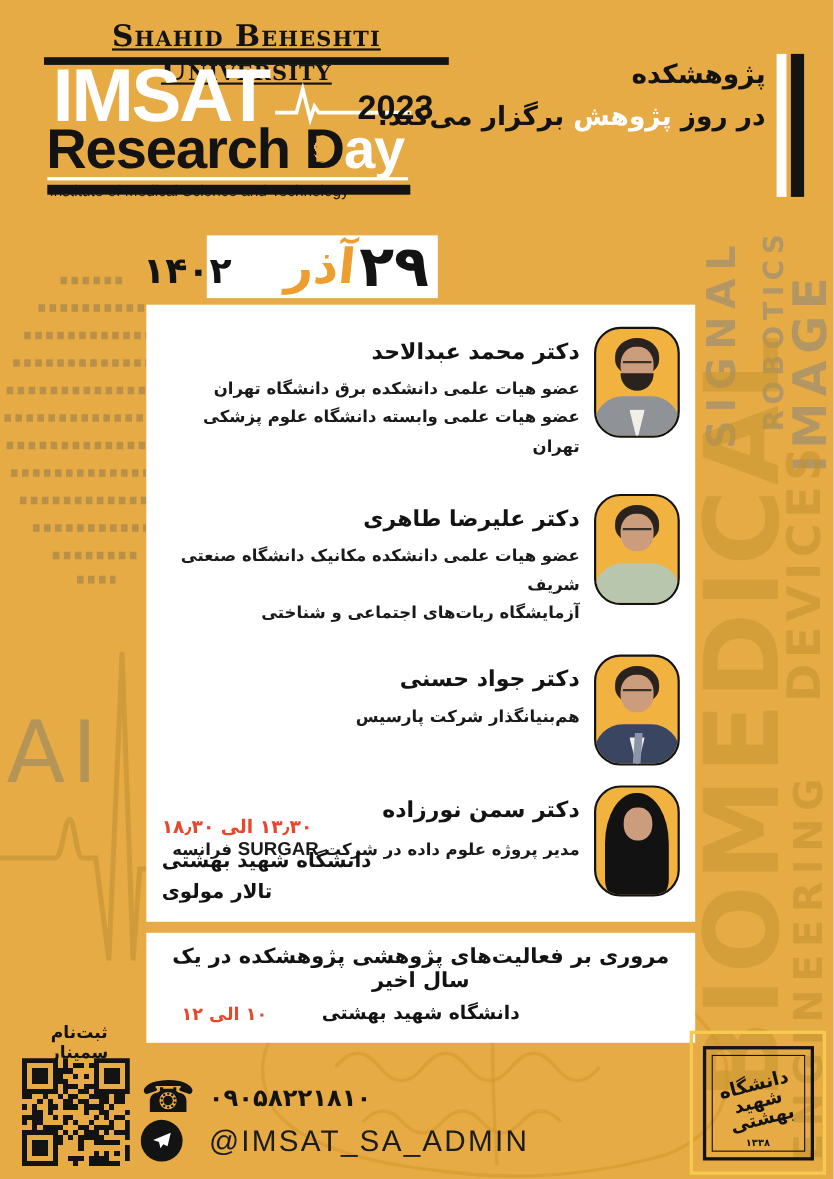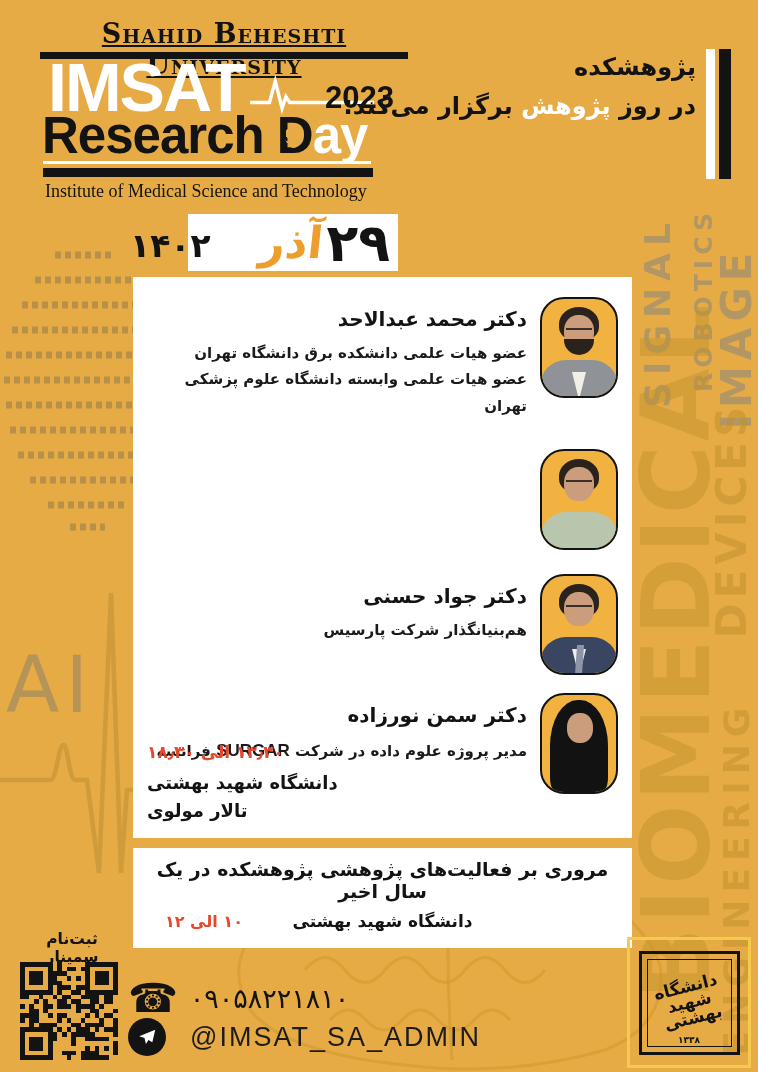--- a/index.html
+++ b/index.html
@@ -34,22 +34,22 @@
   .logo-year{position:absolute;left:325px;top:80px;font-family:"Liberation Sans",sans-serif;
     font-size:31px;font-weight:800;}
   .research-row{position:absolute;left:42px;top:110px;font-family:"Liberation Sans",sans-serif;
     font-size:51px;font-weight:600;letter-spacing:-1px;line-height:1;}
   .day-d{position:relative;display:inline-block;}
   .d-brain{position:absolute;left:8px;top:13px;width:17px;height:25px;border-radius:50%;
     background:repeating-radial-gradient(circle at 42% 42%, #E7AB46 0 2px, transparent 2px 4.5px);}
   .day-rest{color:#fff;}
   .research-underline-white{position:absolute;left:43px;top:161px;width:328px;height:3px;background:#fff;}
   .research-underline-black{position:absolute;left:43px;top:168px;width:330px;height:9px;background:#131313;}
-  .institute{position:absolute;left:45px;top:181px;font-family:Liberation Serif, serif;
-    font-size:18px;font-weight:500;}
+  .institute{position:absolute;left:45px;top:165px;font-family:Liberation Sans, sans-serif;
+    font-size:14px;font-weight:500;}
   
   .announce{position:absolute;right:62px;top:48px;text-align:right;font-weight:700;
     font-size:24px;line-height:1.62;}
   .announce .hl{color:#fff;}
   .bar-white{position:absolute;left:706px;top:49px;width:9px;height:130px;background:#fff;}
   .bar-black{position:absolute;left:719px;top:49px;width:12px;height:130px;background:#131313;}
   
   .date-box{position:absolute;left:188px;top:214px;width:210px;height:57px;background:#fff;
     display:flex;align-items:center;gap:4px;padding:0 8px;box-sizing:border-box;z-index:2;}
   .date-day{font-size:52px;font-weight:800;line-height:1;}
@@ -90,21 +90,21 @@
   .review-title{font-size:19px;font-weight:600;margin-bottom:9px;}
   .review-row{position:relative;font-size:17px;font-weight:800;}
   .review-time{position:absolute;left:22px;top:1px;color:#E8472B;font-size:16px;font-weight:800;}
   .review-venue2{font-size:17px;font-weight:800;margin-top:3px;}
   
   .register{position:absolute;left:18px;top:930px;width:108px;text-align:center;
     font-size:15.5px;font-weight:700;direction:rtl;z-index:2;}
   .qr{position:absolute;left:20px;top:962px;width:98px;height:98px;z-index:2;}
   .phone-row{position:absolute;left:128px;top:978px;display:flex;align-items:center;gap:12px;z-index:2;}
   .phone-icon{font-size:40px;line-height:1;}
-  .phone-num{font-size:27px;font-weight:400;letter-spacing:3px;direction:ltr;}
+  .phone-num{font-size:22px;font-weight:700;letter-spacing:3px;direction:ltr;}
   .tg-row{position:absolute;left:128px;top:1018px;display:flex;align-items:center;gap:24px;z-index:2;}
   .tg-icon{width:38px;height:38px;background:#131313;border-radius:50%;display:flex;
     align-items:center;justify-content:center;}
   .tg-handle{font-family:"Liberation Sans",sans-serif;font-size:27px;font-weight:400;
     letter-spacing:2px;color:#1c1c1c;}
   .seal-frame{position:absolute;left:627px;top:937px;width:124px;height:131px;
     border:3px solid #f6c94f;box-sizing:border-box;display:flex;align-items:center;
     justify-content:center;z-index:2;}
   .seal{width:101px;height:104px;border:3.5px solid #131313;box-sizing:border-box;position:relative;
     display:flex;align-items:center;justify-content:center;outline:1.5px solid #131313;outline-offset:-9px;}
@@ -198,20 +198,25 @@
         <div class="sp-line">عضو هیات علمی وابسته دانشگاه علوم پزشکی تهران</div>
       </div>
     </div>
 
     <div class="speaker s2">
       <div class="photo">
         <div class="p-hair"></div>
           <div class="p-face"></div>
         <div class="p-glasses"></div>
           <div class="p-body b-green"></div>
+      </div>
+      <div class="sp-text">
+        <div class="sp-name">دکتر علیرضا طاهری</div>
+        <div class="sp-line">عضو هیات علمی دانشکده مکانیک دانشگاه صنعتی شریف</div>
+        <div class="sp-line">آزمایشگاه ربات‌های اجتماعی و شناختی</div>
       </div>
     </div>
 
     <div class="speaker s3">
       <div class="photo">
         <div class="p-hair"></div>
           <div class="p-face"></div>
         <div class="p-glasses"></div>
           <div class="p-body b-navy"></div>
           <div class="p-shirt"></div>

